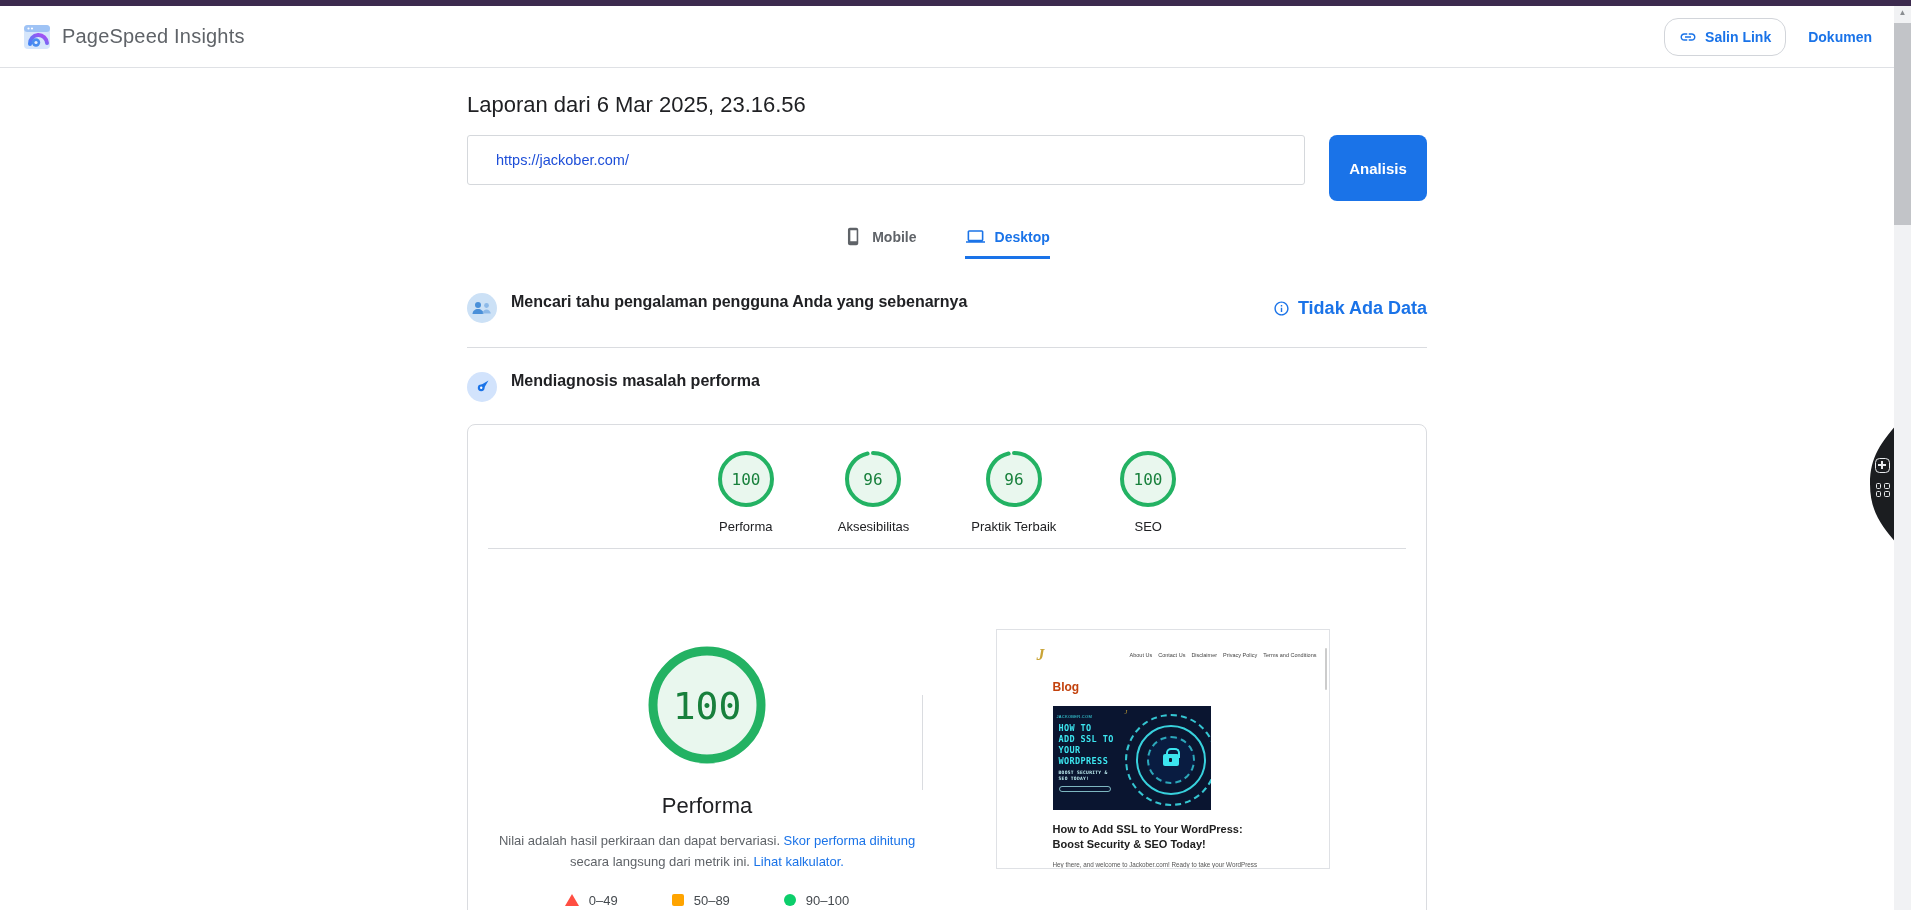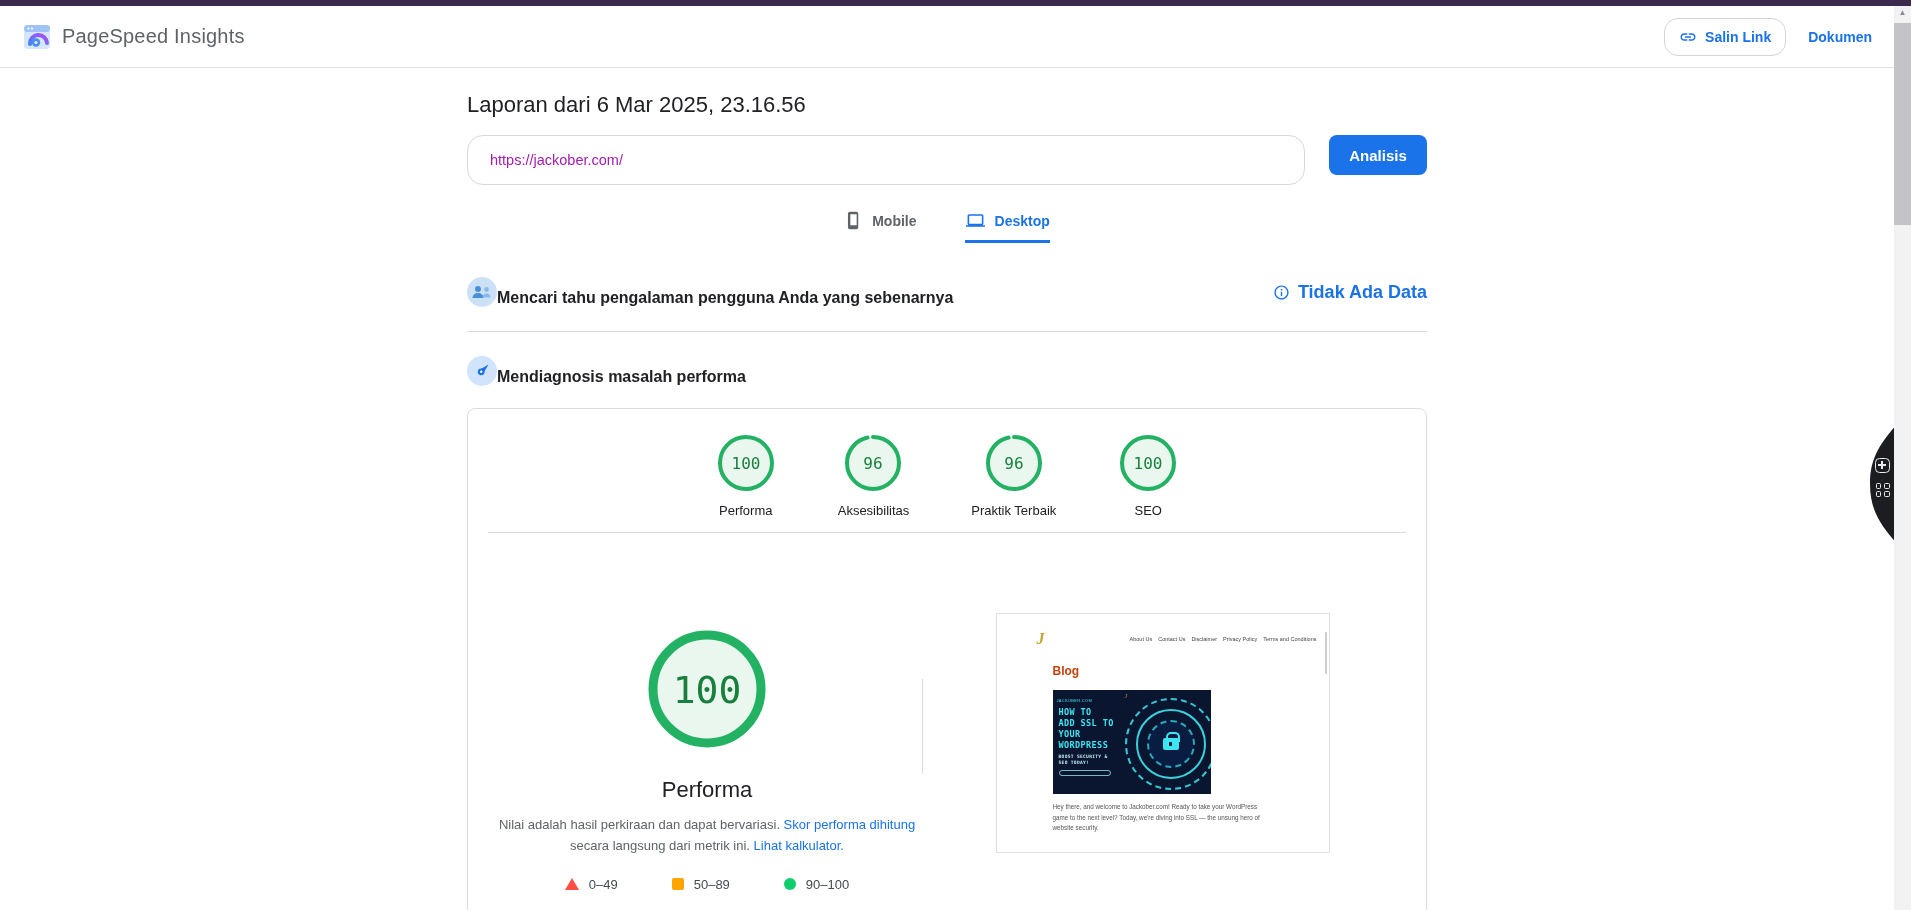--- a/index.html
+++ b/index.html
@@ -20,33 +20,33 @@
   .btn-outline { display:flex; align-items:center; gap:8px; height:38px; padding:0 14px;
                  border:1px solid #d2d5da; border-radius:14px; background:#fff;
                  color:var(--accent-blue); font-size:14px; font-weight:700; cursor:pointer; }
   .link-docs { color:var(--accent-blue); font-size:14px; font-weight:700; text-decoration:none; cursor:pointer; }
 
   
   .container { width:960px; margin:0 auto; }
   .report-title { margin-top:24px; font-size:22px; font-weight:400; color:#202124; }
 
   .url-row { margin-top:17px; display:flex; gap:24px; }
-  .url-input { flex:1; height:50px; border:1px solid #d5d8dc; border-radius:16px;
-               padding:0 22px; font-size:14.5px; color:#a21caf; font-family:"Liberation Sans",sans-serif; }
-  .analyze-btn { width:98px; height:40px; border:none; border-radius:8px; background:var(--accent-blue);
+  .url-input { flex:1; height:50px; border:1px solid #d5d8dc; border-radius:3px;
+               padding:0 28px; font-size:14.5px; color:#1d4ed8; font-family:"Liberation Sans",sans-serif; }
+  .analyze-btn { width:98px; height:66px; border:none; border-radius:8px; background:var(--accent-blue);
                  color:#fff; font-size:15px; font-weight:700; cursor:pointer; }
 
   .tabs { margin-top:26px; display:flex; justify-content:center; gap:48px; }
   .tab { display:flex; align-items:center; gap:9px; font-size:14px; font-weight:700;
          color:#5f6368; padding-bottom:10px; cursor:pointer; border-bottom:3px solid transparent; }
   .tab.active { color:var(--accent-blue); border-bottom-color:var(--accent-blue); }
   .tab svg { display:block; }
 
   .section-row { margin-top:34px; display:flex; align-items:center; justify-content:space-between; }
-  .section-left { display:flex; align-items:flex-end; }
+  .section-left { display:flex; align-items:flex-start; gap:14px; }
   .section-title { font-size:16px; font-weight:700; color:#202124; }
   .status-link { display:flex; align-items:center; gap:8px; color:var(--accent-blue);
                  font-size:18px; font-weight:700; cursor:pointer; }
   .hr { border:none; border-top:1px solid #dadce0; margin-top:24px; }
 
   
   .card { margin-top:22px; border:1px solid #dadce0; border-radius:8px; background:#fff; height:600px; }
   .score-row { padding-top:24px; display:flex; justify-content:center; gap:62px; }
   .score-item { display:flex; flex-direction:column; align-items:center; gap:10px; }
   .score-label { font-size:13px; color:#202124; }
@@ -300,20 +300,24 @@
                 <div class="hero-sub"><span>BOOST SECURITY &amp;</span><br><span>SEO TODAY!</span></div>
                 <div class="hero-pill"></div>
               </div>
               <div class="rings">
                 <span class="rc rc1"></span>
                   <span class="rc rc2"></span>
                   <span class="rc rc3"></span>
                 <span class="lock"></span>
               </div>
             </div>
+            <div class="prev-title">
+              <div>How to Add SSL to Your WordPress:</div>
+              <div>Boost Security &amp; SEO Today!</div>
+            </div>
             <p class="prev-excerpt">Hey there, and welcome to Jackober.com! Ready to take your WordPress game to the next level? Today, we're diving into SSL — the unsung hero of website security.</p>
             <span class="prev-scroll"></span>
           </div>
         </div>
       </div>
 
       <div class="card-footer">
         <span class="metrics-label">METRIK</span>
         <span class="expand-link">Luaskan tampilan</span>
       </div>

